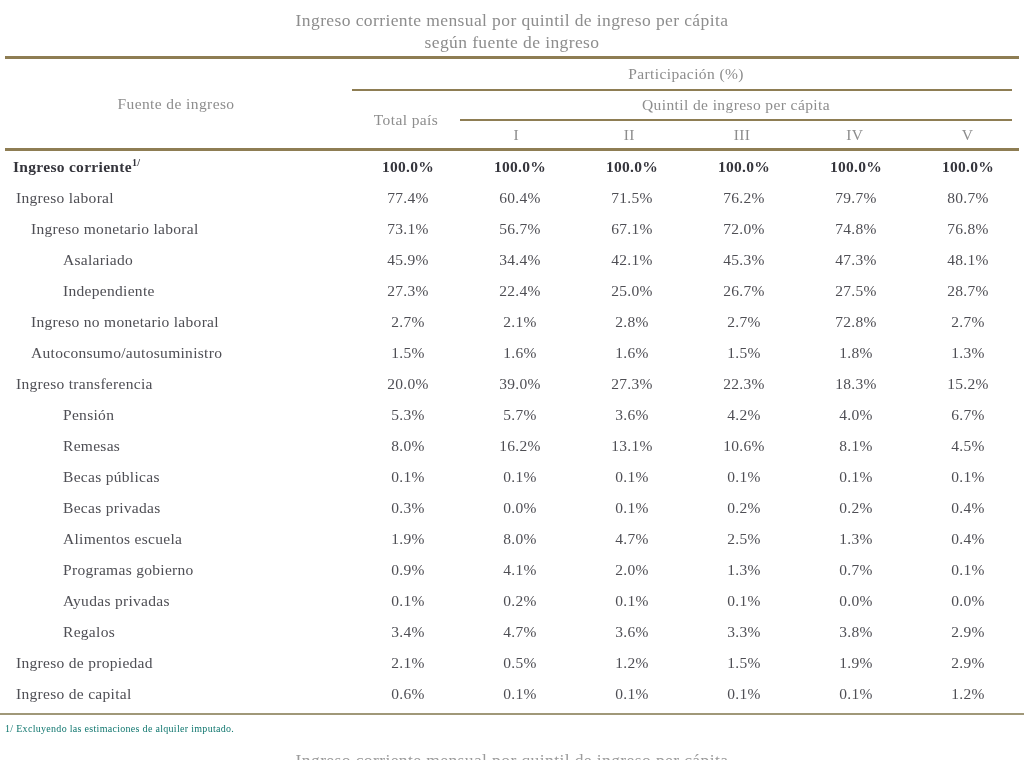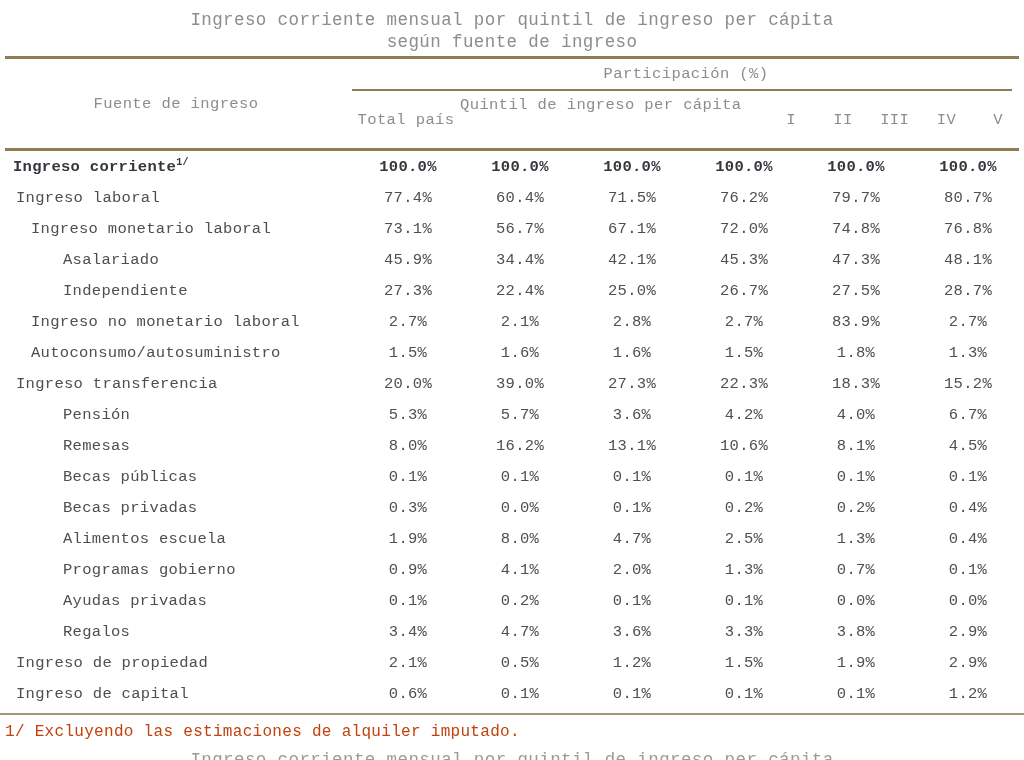--- a/index.html
+++ b/index.html
@@ -3,21 +3,21 @@
 <meta charset="utf-8">
 <style>
   * { margin: 0; padding: 0; box-sizing: border-box; }
   html, body { background: #ffffff; }
   .page {
     position: relative;
     width: 1024px;
     height: 760px;
     background: #ffffff;
     overflow: hidden;
-    font-family: Liberation Mono, monospace;
+    font-family: Liberation Serif, serif;
     color: #4e4e54;
   }
   
   .title {
     padding-top: 9px;
     text-align: center;
     font-size: 17.5px;
     line-height: 22px;
     letter-spacing: 0.4px;
     color: #8d8d8d;
@@ -67,20 +67,21 @@
   }
   .total-pais {
     width: 108px;
     display: flex;
     align-items: center;
     justify-content: center;
   }
   .quintil-block {
     flex: 1;
     display: flex;
+    flex-direction: column;
   }
   .quintil-label {
     height: 28px;
     display: flex;
     align-items: center;
     justify-content: center;
     padding-right: 12px;
   }
   .roman-row {
     flex: 1;
@@ -121,23 +122,23 @@
     font-weight: bold;
   }
   
   .rule-foot {
     height: 2px;
     background: #a09879;
     margin-top: 4px;
   }
   .footnote {
     padding: 8px 0 0 5px;
-    font-size: 16px;
+    font-size: 10px;
     letter-spacing: 0.3px;
-    color: #c2410c;
+    color: #0f766e;
   }
   
   .next-title {
     position: absolute;
     top: 749px;
     left: 0;
     width: 100%;
     text-align: center;
     font-size: 17.5px;
     line-height: 22px;
@@ -236,21 +237,21 @@
           <td class="val">26.7%</td>
           <td class="val">27.5%</td>
           <td class="val">28.7%</td>
         </tr>
         <tr>
           <td class="label indent-2">Ingreso no monetario laboral</td>
           <td class="val">2.7%</td>
           <td class="val">2.1%</td>
           <td class="val">2.8%</td>
           <td class="val">2.7%</td>
-          <td class="val">83.9%</td>
+          <td class="val">72.8%</td>
           <td class="val">2.7%</td>
         </tr>
         <tr>
           <td class="label indent-2">Autoconsumo/autosuministro</td>
           <td class="val">1.5%</td>
           <td class="val">1.6%</td>
           <td class="val">1.6%</td>
           <td class="val">1.5%</td>
           <td class="val">1.8%</td>
           <td class="val">1.3%</td>

